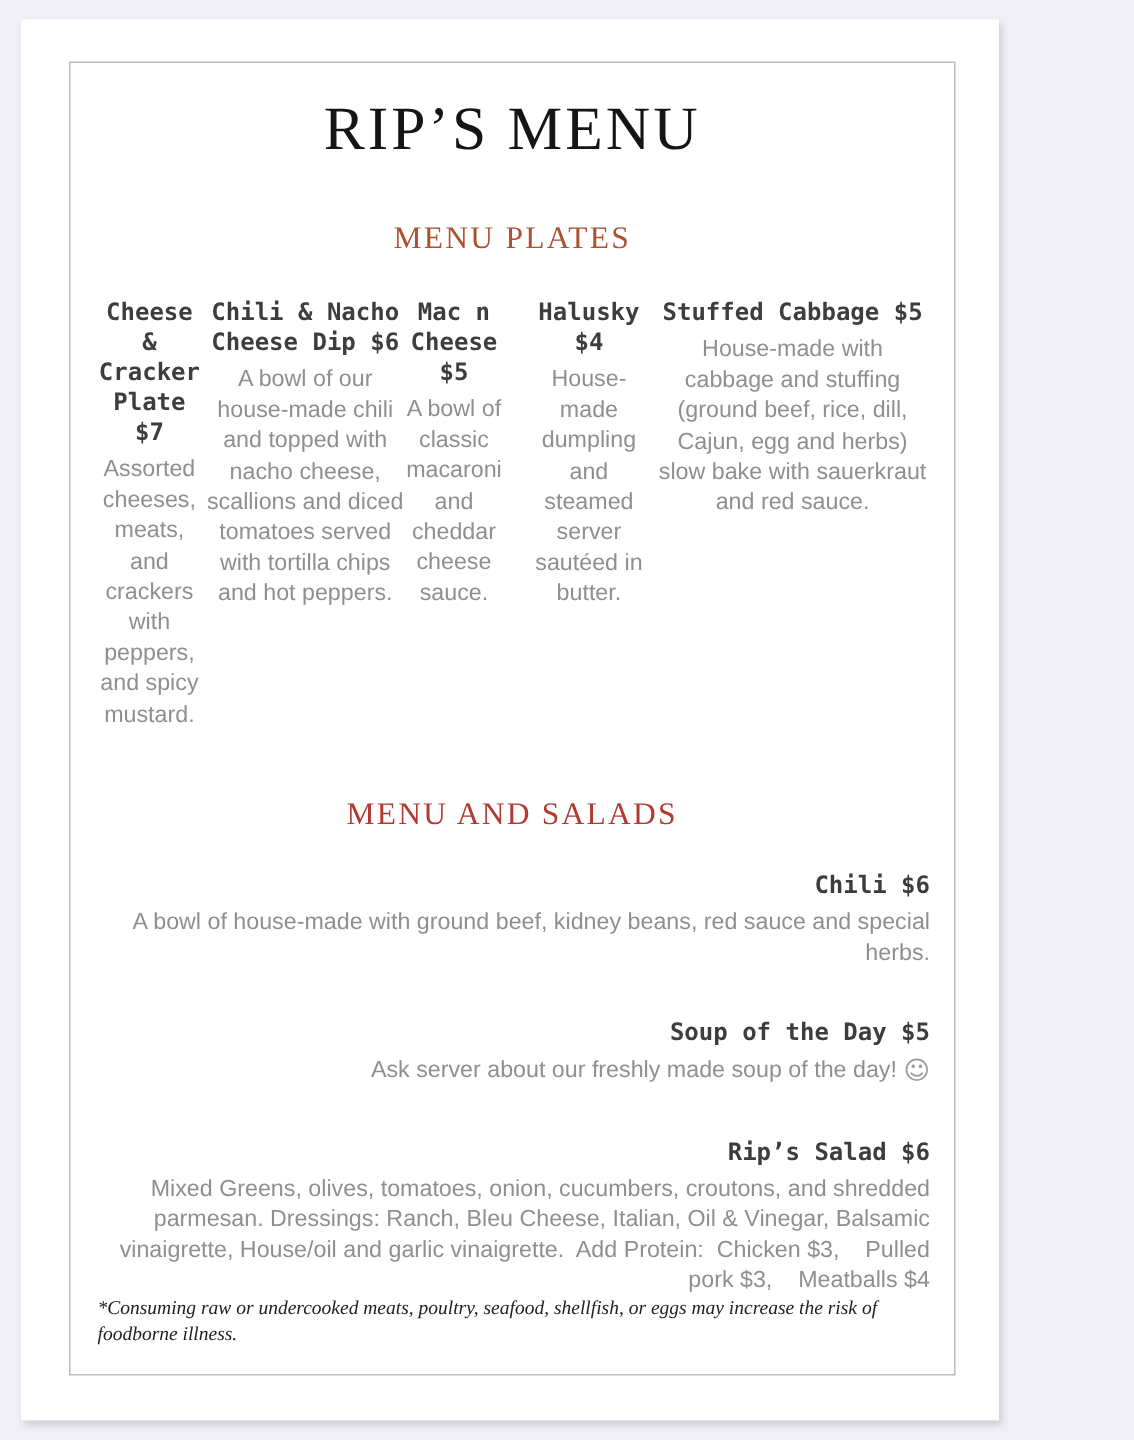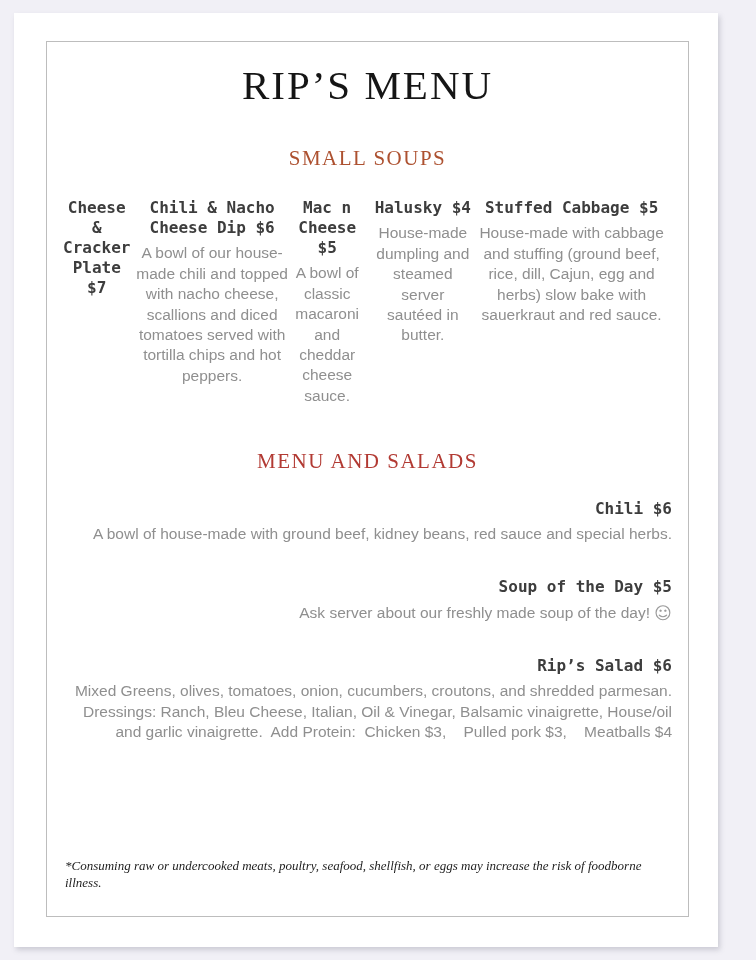--- a/index.html
+++ b/index.html
@@ -5,21 +5,21 @@
   html, body { margin:0; padding:0; }
   body {
     width:756px; height:960px;
     background:#f1f0f6;
     font-family:"Liberation Sans", sans-serif;
     position:relative;
     overflow:hidden;
   }
   .card {
     position:absolute; left:14px; top:13px;
-    width:704px; height:934px;
+    width:652px; height:934px;
     background:#ffffff;
     box-shadow:2px 3px 5px rgba(110,110,130,0.28);
   }
   .frame {
     position:absolute; left:32px; top:28px; right:29px; bottom:30px;
     border:1px solid #bdbdbd;
     box-sizing:border-box;
     display:flex; flex-direction:column;
     padding:0 16px 24px 16px;
   }
@@ -69,26 +69,27 @@
   }
 </style>
 </head>
 <body>
 
 <div class="card">
   <div class="frame">
 
     <h1 class="menu-title">RIP’S MENU</h1>
 
-    <h2 class="sec-heading sec-small-plates">SMALL SOUPS</h2>
+    <h2 class="sec-heading sec-small-plates">MENU PLATES</h2>
 
     <div class="cols">
       <div class="col">
         <div class="item">
           <h3 class="item-name">Cheese &amp; Cracker Plate $7</h3>
+          <p class="item-desc">Assorted cheeses, meats, and crackers with peppers, and spicy mustard.</p>
         </div>
         <div class="item">
           <h3 class="item-name">Chili &amp; Nacho Cheese Dip $6</h3>
           <p class="item-desc">A bowl of our house-made chili and topped with nacho cheese, scallions and diced tomatoes served with tortilla chips and hot peppers.</p>
         </div>
         <div class="item">
           <h3 class="item-name">Mac n Cheese $5</h3>
           <p class="item-desc">A bowl of classic macaroni and cheddar cheese sauce.</p>
         </div>
       </div>

